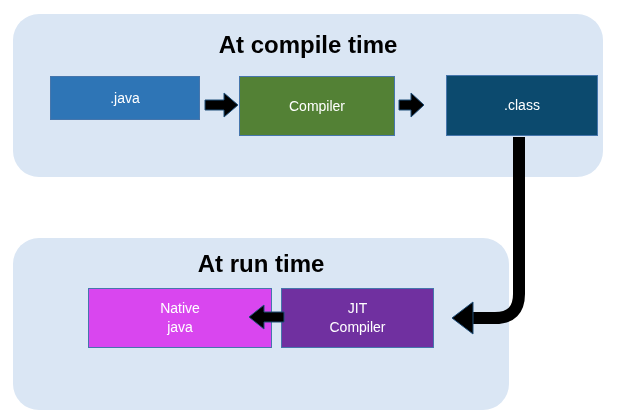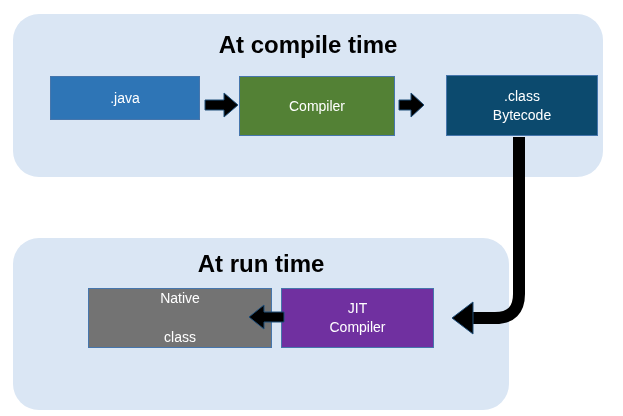--- a/index.html
+++ b/index.html
@@ -36,21 +36,21 @@
     color: #ffffff;
     font-size: 14px;
     line-height: 19px;
     text-align: center;
     border: 1.5px solid #4676ac;
     box-sizing: border-box;
   }
   #box-java     { left: 50px;  top: 76px;  width: 150px; height: 44px; background: #2e75b6; }
   #box-compiler { left: 239px; top: 76px;  width: 156px; height: 60px; background: #538135; }
   #box-bytecode { left: 446px; top: 75px;  width: 152px; height: 61px; background: #0c4a6e; }
-  #box-native   { left: 88px;  top: 288px; width: 184px; height: 60px; background: #737373; justify-content: space-between; }
+  #box-native   { left: 88px;  top: 288px; width: 184px; height: 60px; background: #d946ef; }
   #box-jit      { left: 281px; top: 288px; width: 153px; height: 60px; background: #7030a0; }
   .arrow-layer {
     position: absolute;
     left: 0; top: 0;
     width: 623px; height: 416px;
     pointer-events: none;
   }
 </style>
 </head>
 <body>
@@ -68,26 +68,25 @@
   <div class="box" id="box-java">
     <span>.java</span>
   </div>
 
   <div class="box" id="box-compiler">
     <span>Compiler</span>
   </div>
 
   <div class="box" id="box-bytecode">
     <span>.class</span>
-    <span>Bytecode</span>
   </div>
 
   <div class="box" id="box-native">
     <span>Native</span>
-    <span>class</span>
+    <span>java</span>
   </div>
 
   <div class="box" id="box-jit">
     <span>JIT</span>
     <span>Compiler</span>
   </div>
 
   <svg class="arrow-layer" viewBox="0 0 623 416" xmlns="http://www.w3.org/2000/svg">
 
     <polygon points="205,100 224,100 224,93 238,105 224,117 224,110 205,110" fill="#000000" stroke="#1f4e79" stroke-width="1"></polygon>

